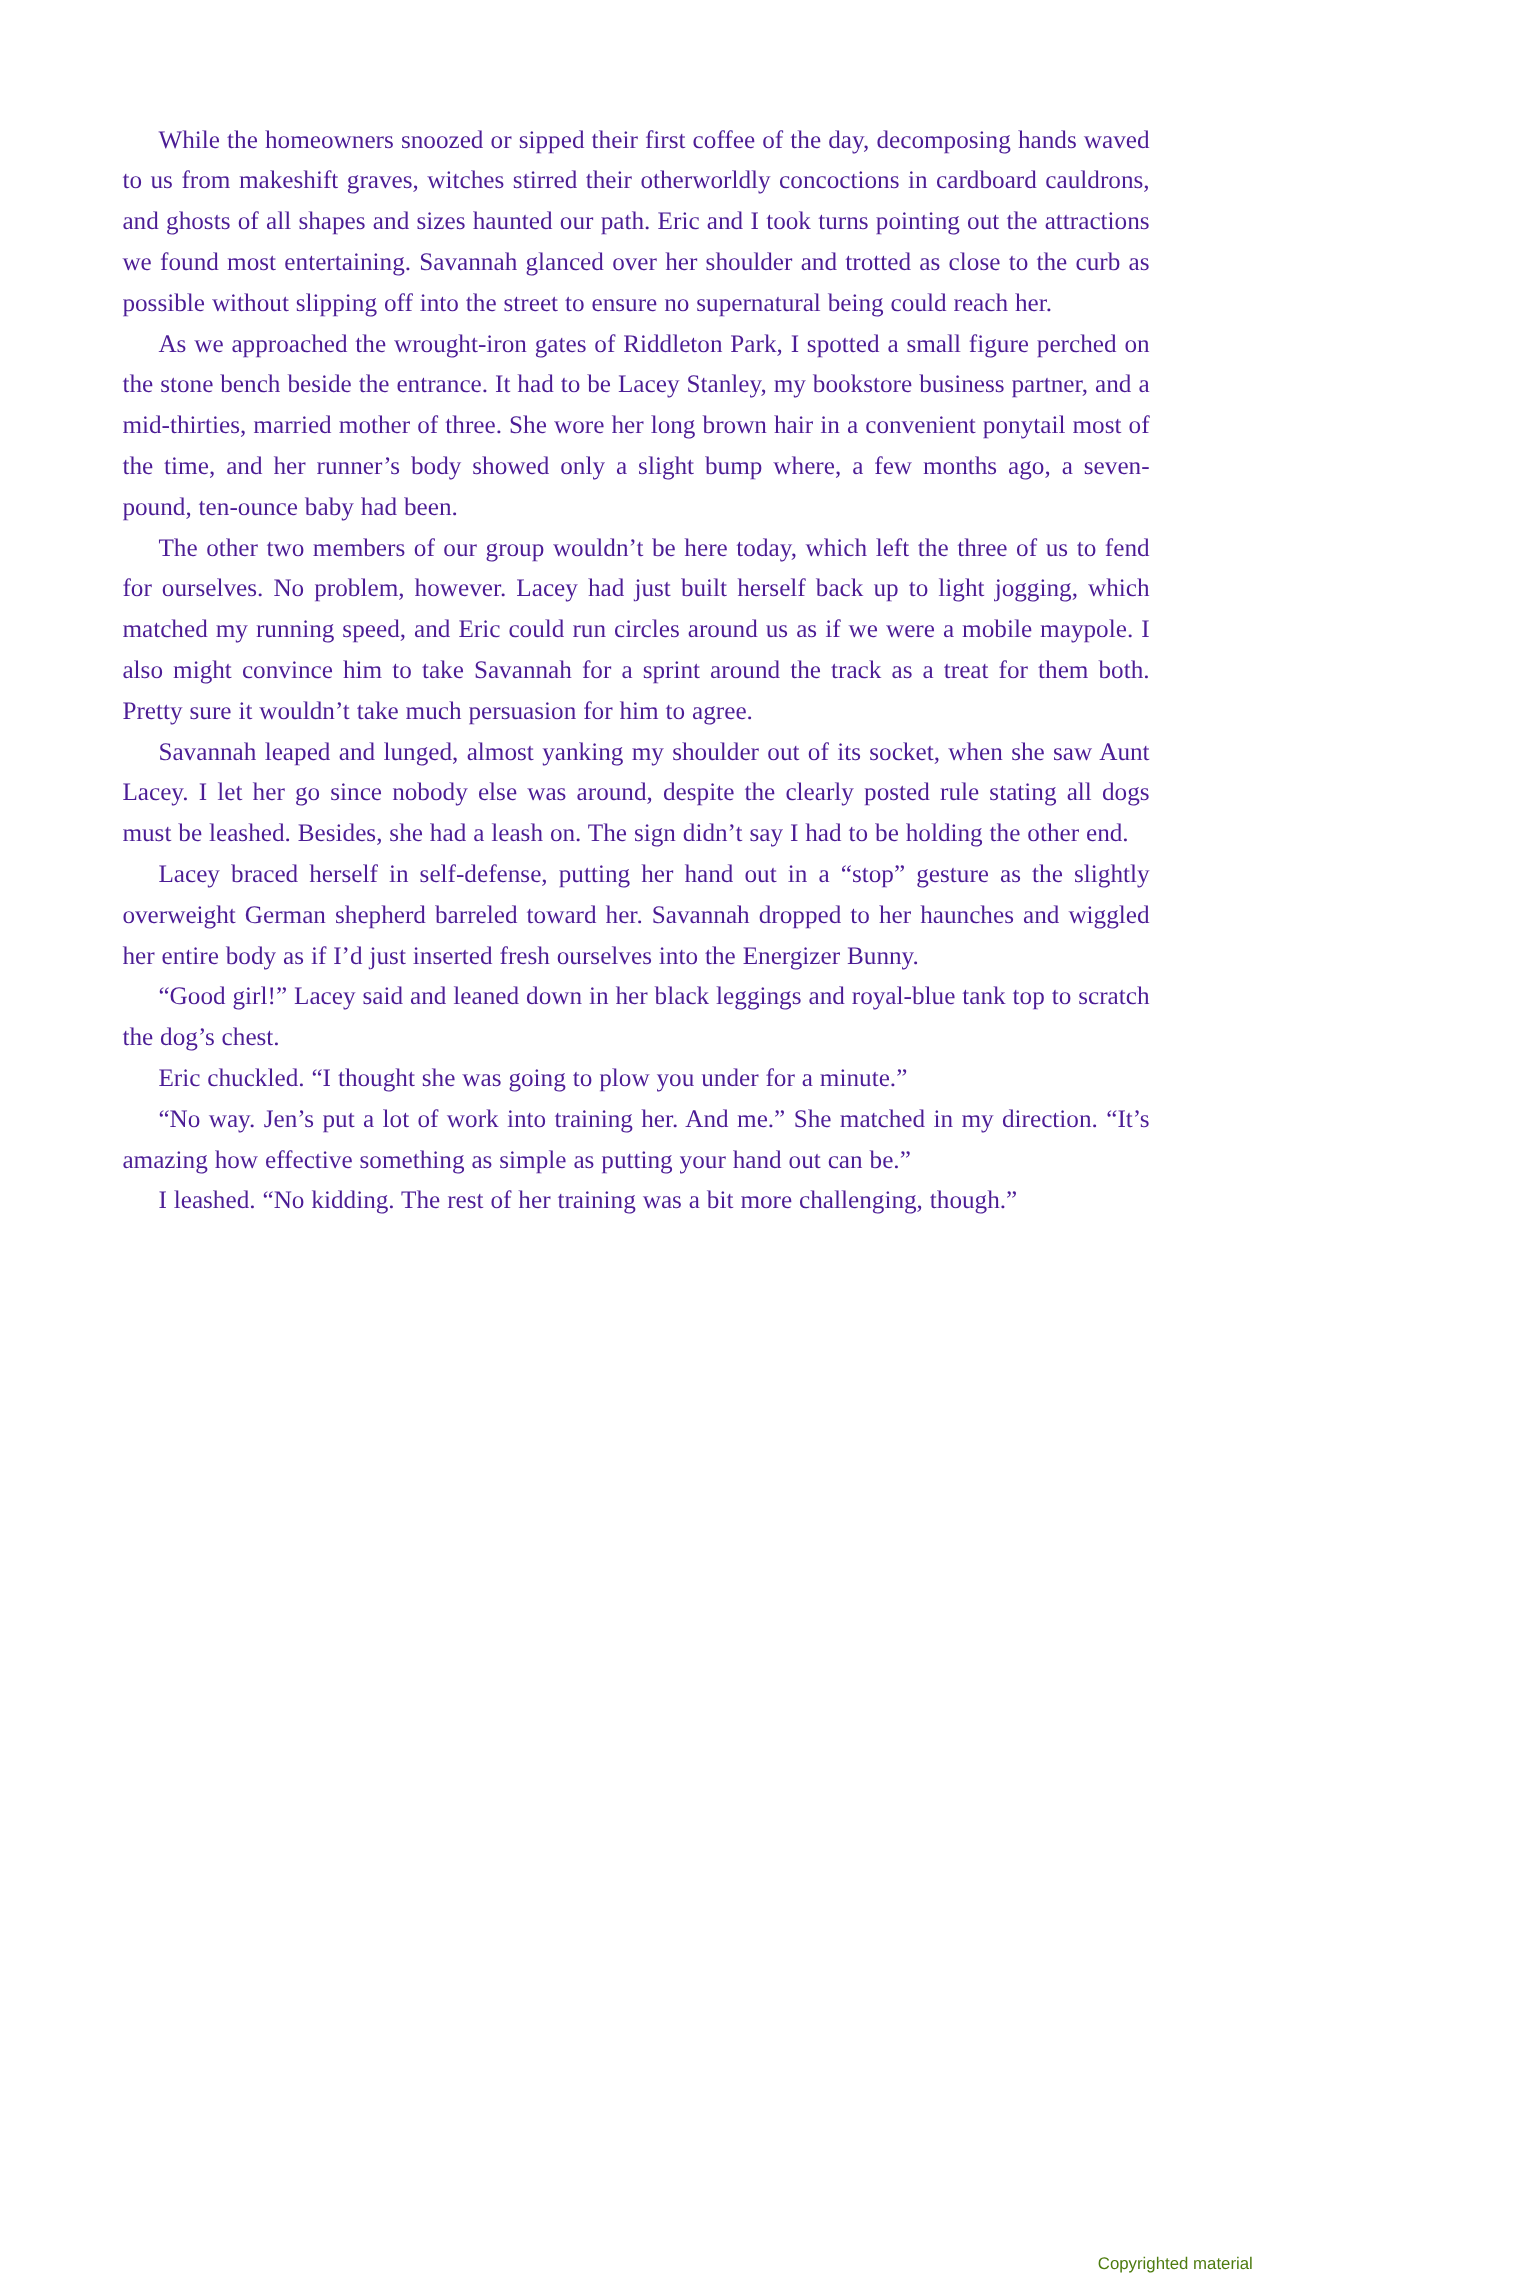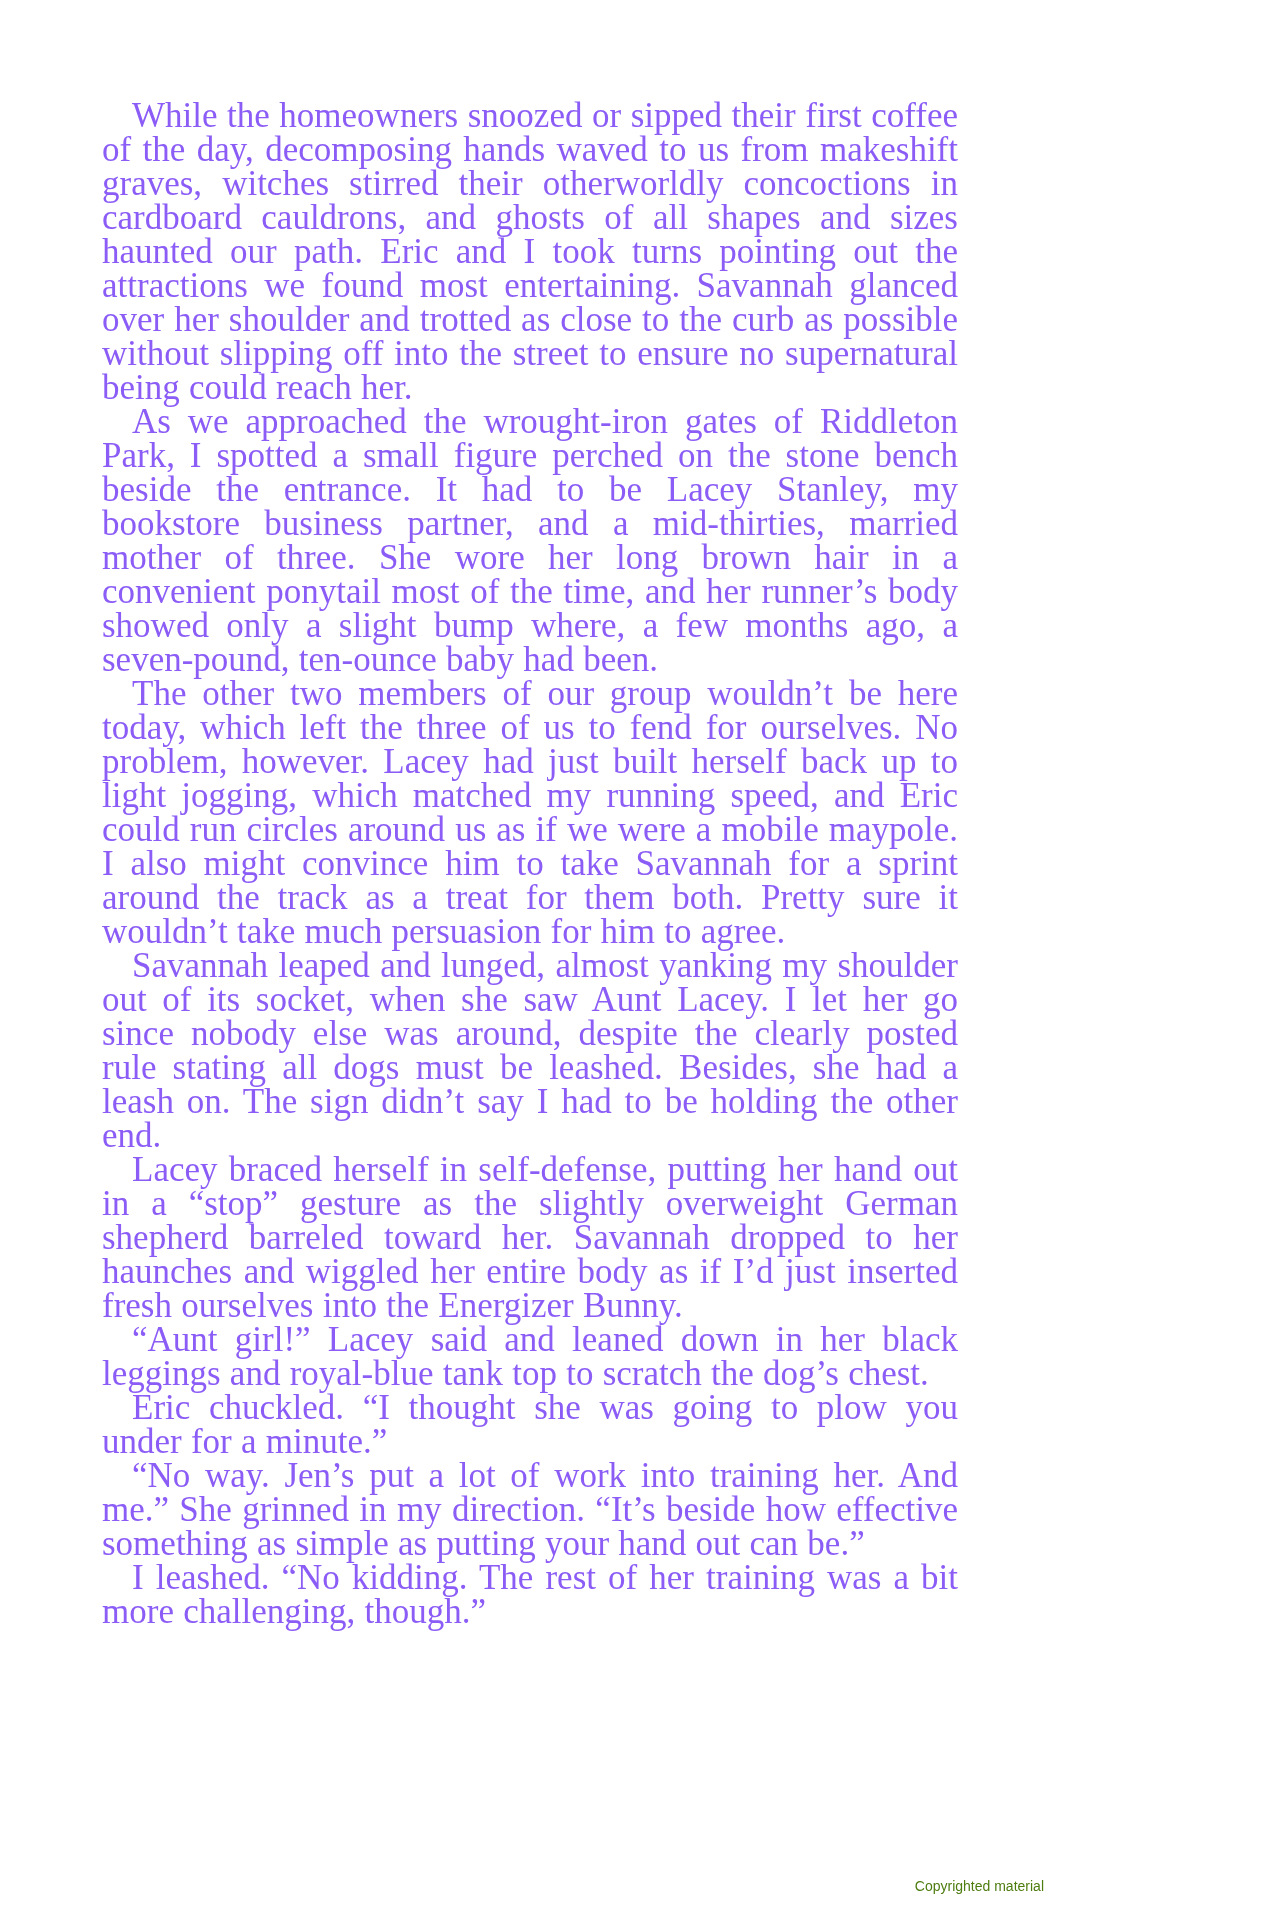--- a/index.html
+++ b/index.html
@@ -21,23 +21,23 @@
   .text-block {
     position: absolute;
     left: 102px;
     top: 99px;
     width: 856px;
   }
   .text-block p {
     margin: 0;
     padding: 0;
     font-family: "Liberation Serif", "DejaVu Serif", serif;
-    font-size: 35px;
+    font-size: 21px;
     line-height: 34px;
-    color: #8b5cf6;
+    color: #4c1d95;
     text-align: justify;
     text-indent: 30px;
     word-spacing: 0.5px;
   }
   .watermark {
     position: absolute;
     right: 236px;
     bottom: 14px;
     font-family: "Liberation Sans", "DejaVu Sans", sans-serif;
     font-size: 14px;
@@ -47,19 +47,19 @@
 </head>
 <body>
 
 <div class="book-page">
   <div class="text-block">
     <p>While the homeowners snoozed or sipped their first coffee of the day, decomposing hands waved to us from makeshift graves, witches stirred their otherworldly concoctions in cardboard cauldrons, and ghosts of all shapes and sizes haunted our path. Eric and I took turns pointing out the attractions we found most entertaining. Savannah glanced over her shoulder and trotted as close to the curb as possible without slipping off into the street to ensure no supernatural being could reach her.</p>
     <p>As we approached the wrought-iron gates of Riddleton Park, I spotted a small figure perched on the stone bench beside the entrance. It had to be Lacey Stanley, my bookstore business partner, and a mid-thirties, married mother of three. She wore her long brown hair in a convenient ponytail most of the time, and her runner’s body showed only a slight bump where, a few months ago, a seven-pound, ten-ounce baby had been.</p>
     <p>The other two members of our group wouldn’t be here today, which left the three of us to fend for ourselves. No problem, however. Lacey had just built herself back up to light jogging, which matched my running speed, and Eric could run circles around us as if we were a mobile maypole. I also might convince him to take Savannah for a sprint around the track as a treat for them both. Pretty sure it wouldn’t take much persuasion for him to agree.</p>
     <p>Savannah leaped and lunged, almost yanking my shoulder out of its socket, when she saw Aunt Lacey. I let her go since nobody else was around, despite the clearly posted rule stating all dogs must be leashed. Besides, she had a leash on. The sign didn’t say I had to be holding the other end.</p>
     <p>Lacey braced herself in self-defense, putting her hand out in a “stop” gesture as the slightly overweight German shepherd barreled toward her. Savannah dropped to her haunches and wiggled her entire body as if I’d just inserted fresh ourselves into the Energizer Bunny.</p>
-    <p>“Aunt girl!” Lacey said and leaned down in her black leggings and royal-blue tank top to scratch the dog’s chest.</p>
+    <p>“Good girl!” Lacey said and leaned down in her black leggings and royal-blue tank top to scratch the dog’s chest.</p>
     <p>Eric chuckled. “I thought she was going to plow you under for a minute.”</p>
-    <p>“No way. Jen’s put a lot of work into training her. And me.” She grinned in my direction. “It’s beside how effective something as simple as putting your hand out can be.”</p>
+    <p>“No way. Jen’s put a lot of work into training her. And me.” She matched in my direction. “It’s amazing how effective something as simple as putting your hand out can be.”</p>
     <p>I leashed. “No kidding. The rest of her training was a bit more challenging, though.”</p>
   </div>
   <div class="watermark">Copyrighted material</div>
 </div>
 
 </body></html>

